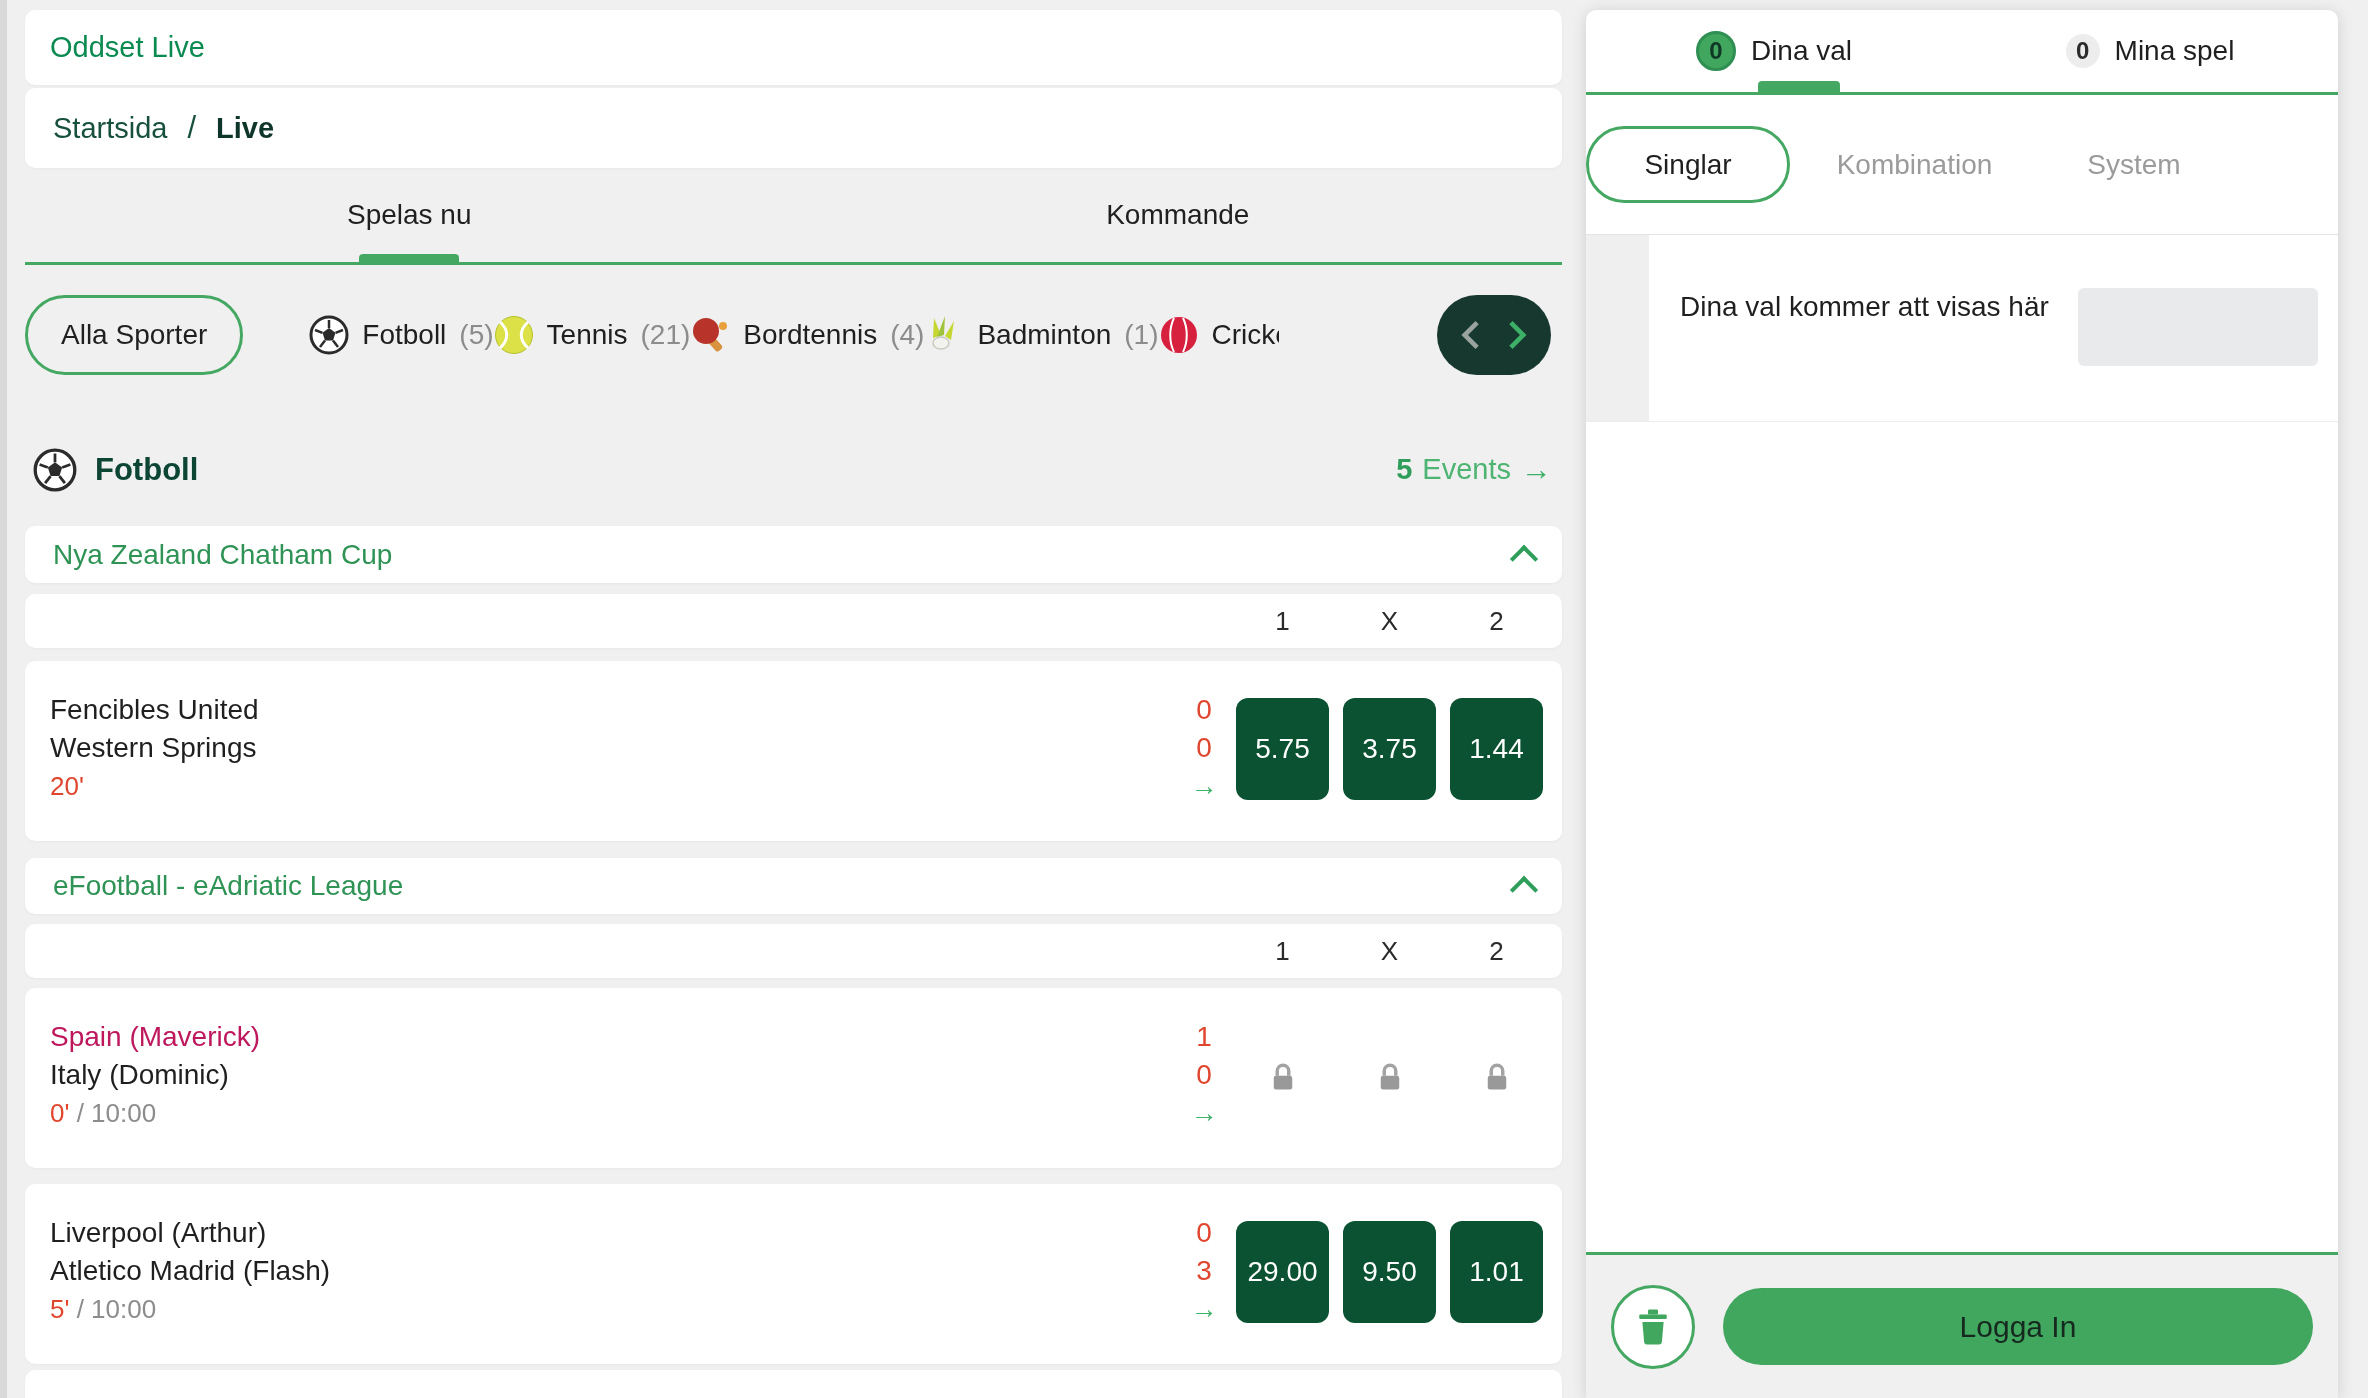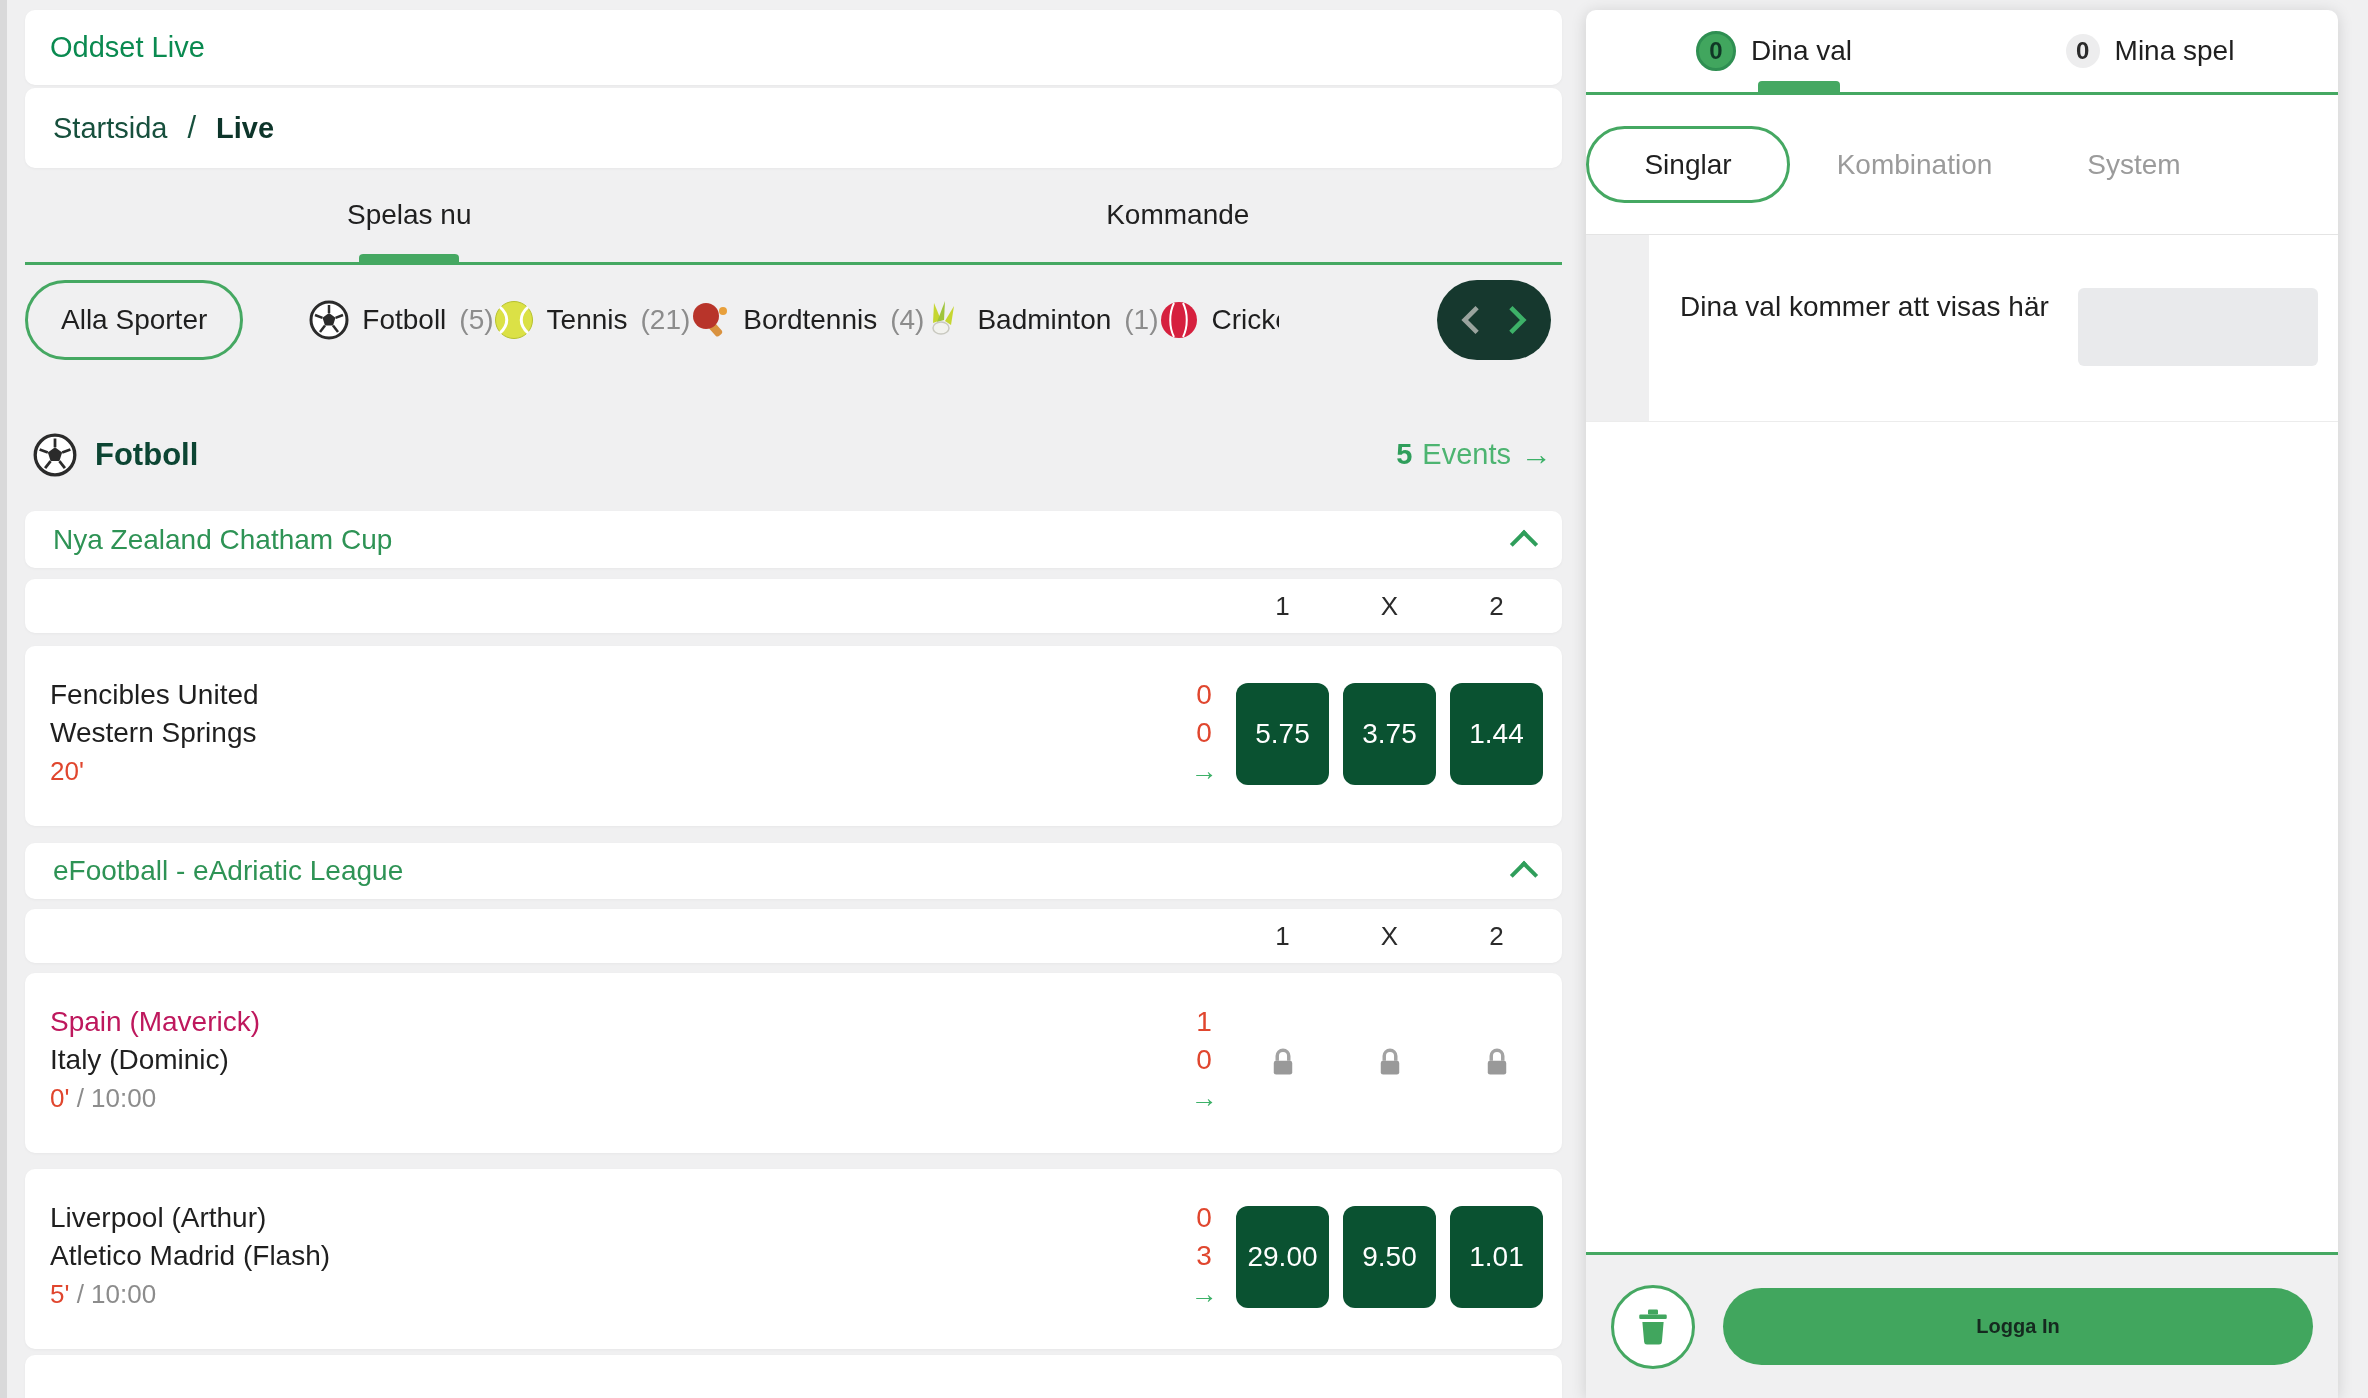--- a/index.html
+++ b/index.html
@@ -19,21 +19,21 @@
     font-size:29px;color:#0a8a50;}
   .crumb-card{height:80px;display:flex;align-items:center;gap:20px;padding:0 28px;font-size:29px;}
   .crumb-home{color:#17503d;cursor:pointer;}
   .crumb-sep{color:#17503d;font-size:31px;}
   .crumb-cur{color:#0d352a;font-weight:bold;}
 
   .tabbar{height:94px;display:flex;position:relative;border-bottom:3px solid #45a862;}
   .tab{flex:1;display:flex;align-items:center;justify-content:center;font-size:28px;color:#1f1f1f;cursor:pointer;}
   .tab-indicator{position:absolute;left:334px;bottom:-3px;width:100px;height:11px;background:#45a862;border-radius:4px 4px 0 0;}
 
-  .chips{margin-top:15px;height:80px;display:flex;align-items:center;position:relative;width:1537px;overflow:hidden;}
+  .chips{margin-top:30px;height:80px;display:flex;align-items:center;position:relative;width:1537px;overflow:hidden;}
   .chip-all{height:74px;border:3px solid #45a862;border-radius:999px;padding:0 33px;display:flex;align-items:center;
     font-size:28px;color:#1f1f1f;cursor:pointer;margin-right:66px;}
   .chip{display:flex;align-items:center;gap:13px;font-size:28px;color:#1f1f1f;cursor:pointer;white-space:nowrap;}
   .chip .chip-count{color:#8c8c8c;}
   .sicon{width:40px;height:40px;display:inline-flex;}
   .chip-clip{width:120px;overflow:hidden;}
   .carousel{position:absolute;right:11px;top:0;width:114px;height:80px;background:#16382e;border-radius:999px;
     display:flex;align-items:center;justify-content:center;gap:24px;}
   .chev-btn{display:inline-flex;cursor:pointer;}
 
@@ -88,21 +88,21 @@
   .bs-empty{height:186px;position:relative;border-bottom:1px solid #ececec;display:flex;}
   .bs-gutter{width:63px;background:#efeff0;}
   .bs-msg{position:absolute;left:94px;top:56px;font-size:28px;color:#1f1f1f;}
   .bs-skeleton{position:absolute;right:20px;top:53px;width:240px;height:78px;background:#e9eaec;border-radius:6px;}
   .bs-body{flex:1;background:#fff;}
   .bs-footer{border-top:3px solid #45a862;height:143px;background:#f0f0f1;display:flex;align-items:center;
     padding:0 25px;gap:28px;}
   .trash-btn{width:78px;height:78px;border-radius:50%;border:3px solid #45a862;background:#fff;
     display:flex;align-items:center;justify-content:center;cursor:pointer;flex:none;}
   .login-btn{flex:1;height:77px;border-radius:40px;background:#41a65e;display:flex;align-items:center;
-    justify-content:center;font-size:20px;font-weight:bold;color:#15291f;cursor:pointer;}
+    justify-content:center;font-size:30px;font-weight:normal;color:#15291f;cursor:pointer;}
 </style>
 </head>
 <body>
 
 <div class="left-strip"></div>
 
 <div class="main">
 
   <div class="card title-card">
     <span>Oddset Live</span>

